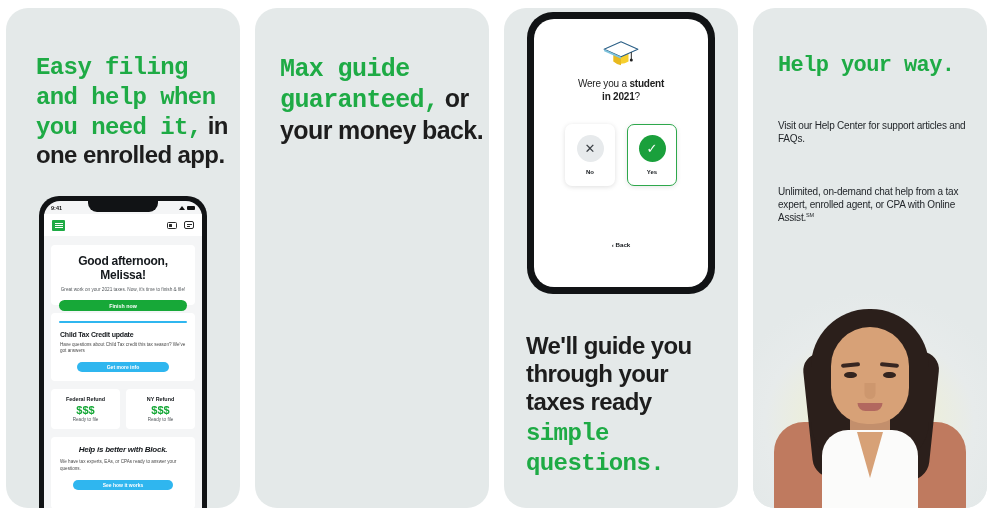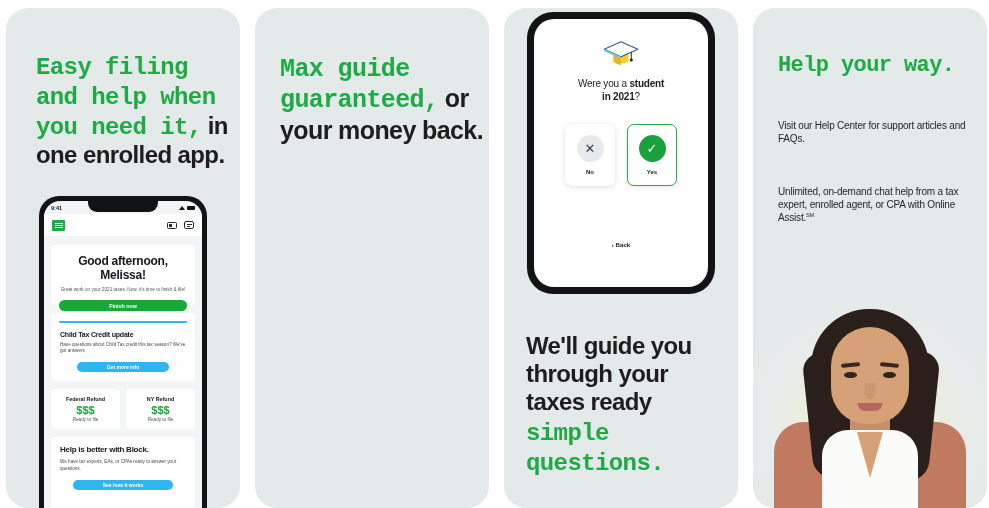--- a/index.html
+++ b/index.html
@@ -306,21 +306,21 @@
             <div class="rb-s">Ready to file</div>
           </div>
           <div class="refund-box" style="flex:1;height:40px;">
             <div class="rb-t">NY Refund</div>
             <div class="rb-v">$$$</div>
             <div class="rb-s">Ready to file</div>
           </div>
         </div>
 
         <div class="card p1-card" style="top:236px;height:72px;padding:8px 9px;">
-          <div style="font-size:8px;font-weight:bold;color:#14181c;text-align:left;letter-spacing:-0.25px;">Help is better with Block.</div>
+          <div style="font-size:8px;font-weight:bold;color:#14181c;text-align:center;letter-spacing:-0.25px;font-style:italic;">Help is better with Block.</div>
           <div class="tiny" style="margin-top:5px;">We have tax experts, EAs, or CPAs ready to answer your questions.</div>
           <div class="btn-blue" style="height:10px;margin:8px 13px 0;">See how it works</div>
         </div>
       </div>
     </div>
   </div>
 
   <div class="panel">
     <div class="headline hl-2">
       <span class="g">Max guide guaranteed,</span><span> or your money back.</span>

